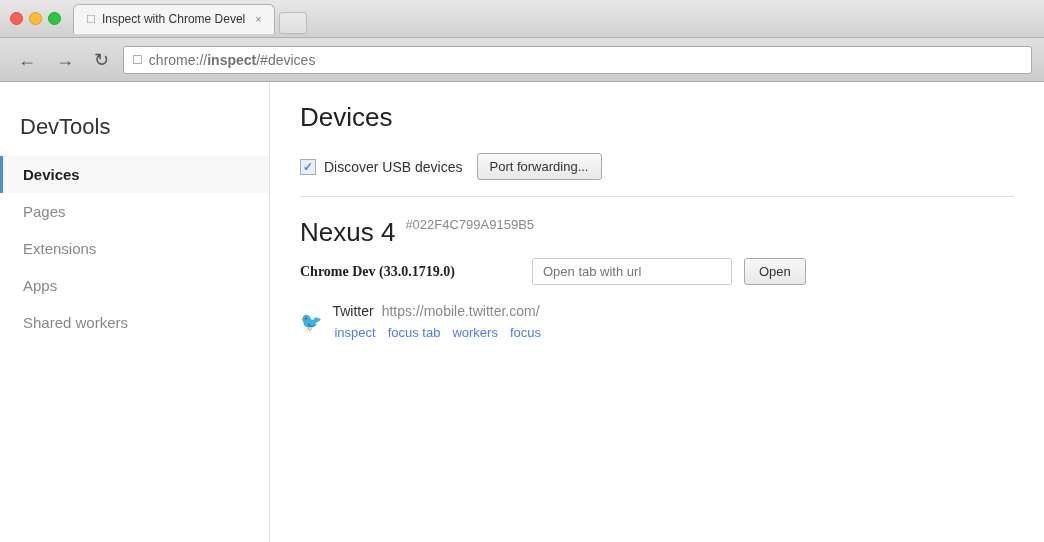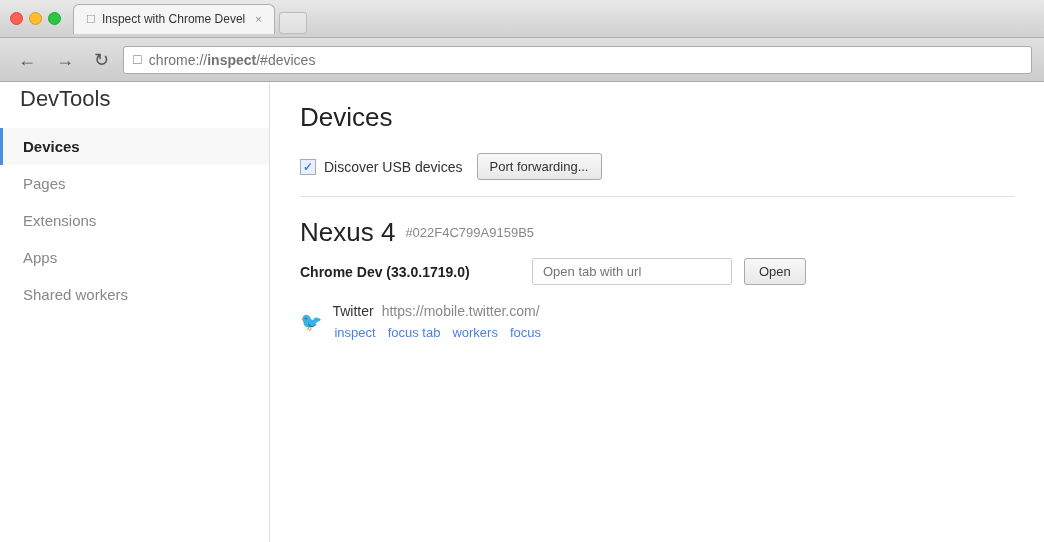--- a/index.html
+++ b/index.html
@@ -137,21 +137,21 @@
     .main {
       display: flex;
       height: calc(542px - 38px - 44px);
       background: white;
     }
 
     
     .sidebar {
       width: 270px;
       min-width: 270px;
-      padding: 4px 0;
+      padding: 32px 0;
       border-right: 1px solid #e0e0e0;
     }
 
     .sidebar-title {
       font-size: 22px;
       color: #333;
       padding: 0 20px 16px 20px;
       font-weight: normal;
     }
 
@@ -232,21 +232,21 @@
       color: #333;
       cursor: pointer;
     }
 
     .device-section {
       margin-bottom: 16px;
     }
 
     .device-header {
       display: flex;
-      align-items: center;
+      align-items: flex-start;
       gap: 10px;
       margin-bottom: 10px;
     }
 
     .device-name {
       font-size: 26px;
       font-weight: normal;
       color: #222;
     }
 
@@ -260,20 +260,21 @@
       align-items: center;
       gap: 12px;
       margin-bottom: 12px;
     }
 
     .browser-name {
       font-size: 14px;
       font-weight: bold;
       color: #222;
       min-width: 220px;
+      font-family: Liberation Serif, serif;
     }
 
     .url-input {
       border: 1px solid #ccc;
       border-radius: 2px;
       padding: 5px 10px;
       font-size: 13px;
       color: #999;
       width: 200px;
       outline: none;

